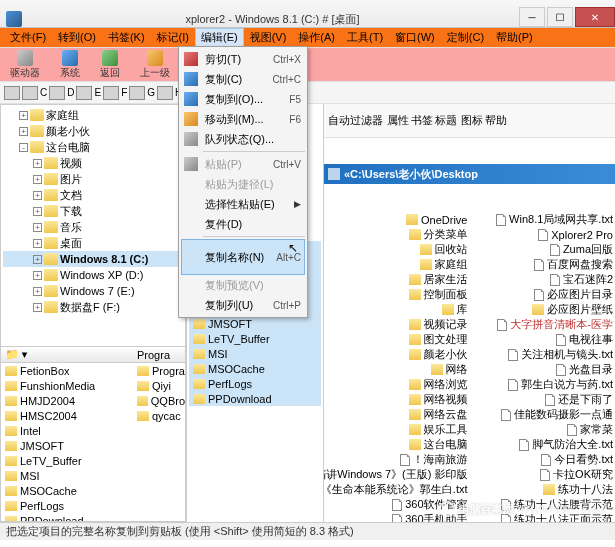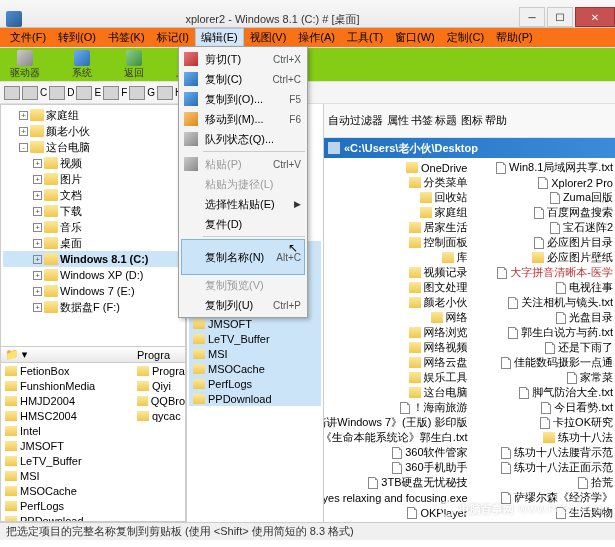--- a/index.html
+++ b/index.html
@@ -9,21 +9,21 @@
 .titlebar .app-icon { width: 16px; height: 16px; margin: 0 6px; background: linear-gradient(135deg, #4a90d9, #2e5c8a); border-radius: 2px; }
 .titlebar .title { flex: 1; text-align: center; color: #333; }
 .titlebar .winbtns { display: flex; }
 .titlebar .winbtn { width: 26px; height: 20px; display: flex; align-items: center; justify-content: center; font-size: 10px; border: 1px solid #ccc; margin-left: 2px; background: #f0f0f0; }
 .titlebar .winbtn.close { background: #c75050; color: #fff; border-color: #a03030; width: 40px; }
 
 .menubar { height: 20px; background: #f97316; display: flex; align-items: center; padding: 0 4px; border-bottom: 1px solid #e0e0e0; }
 .menubar .item { padding: 2px 6px; cursor: default; }
 .menubar .item.open { background: #d4e6f7; border: 1px solid #a6c8e6; padding: 1px 5px; }
 
-.toolbar { height: 34px; background: #84cc16; display: flex; align-items: center; padding: 0 4px; border-bottom: 1px solid #e0e0e0; gap: 20px; }
+.toolbar { height: 34px; background: #fca5a5; display: flex; align-items: center; padding: 0 4px; border-bottom: 1px solid #e0e0e0; gap: 8px; }
 .toolbar .tbtn { display: flex; flex-direction: column; align-items: center; padding: 1px 6px; cursor: default; }
 .toolbar .tbtn .ico { width: 16px; height: 16px; border-radius: 2px; }
 .toolbar .tbtn .lbl { font-size: 10px; color: #333; }
 .toolbar .sep { width: 1px; height: 26px; background: #ccc; margin: 0 2px; }
 
 .drivebar { height: 22px; background: #f5f5f5; display: flex; align-items: center; padding: 0 4px; border-bottom: 1px solid #e0e0e0; gap: 2px; }
 .drivebar .dico { width: 16px; height: 14px; background: #d4d4d4; border: 1px solid #888; }
 
 .body { display: flex; height: 418px; }
 
@@ -42,21 +42,21 @@
 .bottomleft .hdr { height: 16px; background: linear-gradient(to bottom, #fff, #e8e8e8); border-bottom: 1px solid #ccc; padding-left: 4px; display: flex; align-items: center; }
 .bottomleft .row { display: flex; align-items: center; height: 15px; padding-left: 4px; gap: 3px; }
 .bottomleft .row .fico { width: 12px; height: 10px; background: linear-gradient(to bottom, #fce79a, #f0c850); }
 
 .mid { flex: 1; display: flex; flex-direction: column; border-left: 1px solid #ccc; }
 .mid .list { flex: 1; background: #fff; overflow: hidden; padding: 2px; position: relative; }
 .mid .row { display: flex; align-items: center; height: 15px; padding-left: 4px; gap: 3px; }
 .mid .row .fico { width: 12px; height: 10px; background: linear-gradient(to bottom, #fce79a, #f0c850); border-radius: 1px; }
 .mid .row.sel { background: #cce4f7; }
 
-.right { width: 292px; display: flex; flex-direction: column; border-left: 1px solid #ccc; }
+.right { width: 292px; display: flex; flex-direction: column; border-left: 1px solid #ccc; gap: 26px; }
 .right .rtoolbar { height: 34px; background: #f8f8f8; display: flex; align-items: center; padding: 0 4px; border-bottom: 1px solid #e0e0e0; gap: 2px; }
 .right .addrbar { height: 20px; background: linear-gradient(to right, #2070c0, #3a8cd8); color: #fff; display: flex; align-items: center; padding: 0 4px; gap: 4px; }
 .right .addrbar .aico { width: 12px; height: 12px; background: #fff; opacity: 0.7; }
 .right .filepane { flex: 1; background: #fff; overflow: hidden; display: flex; }
 .right .fcol { flex: 1; padding: 2px; overflow: hidden; }
 .right .frow { display: flex; align-items: center; height: 15px; gap: 3px; white-space: nowrap; justify-content: flex-end; }
 .right .frow .fico { width: 12px; height: 11px; background: linear-gradient(to bottom, #fce79a, #f0c850); flex-shrink: 0; }
 .right .frow .txtico { width: 10px; height: 12px; background: #fff; border: 1px solid #888; flex-shrink: 0; position: relative; }
 .right .frow .txtico::before { content:""; position:absolute; right:-1px; top:-1px; border-top:3px solid #f8f8f8; border-left:3px solid #888; }
 

